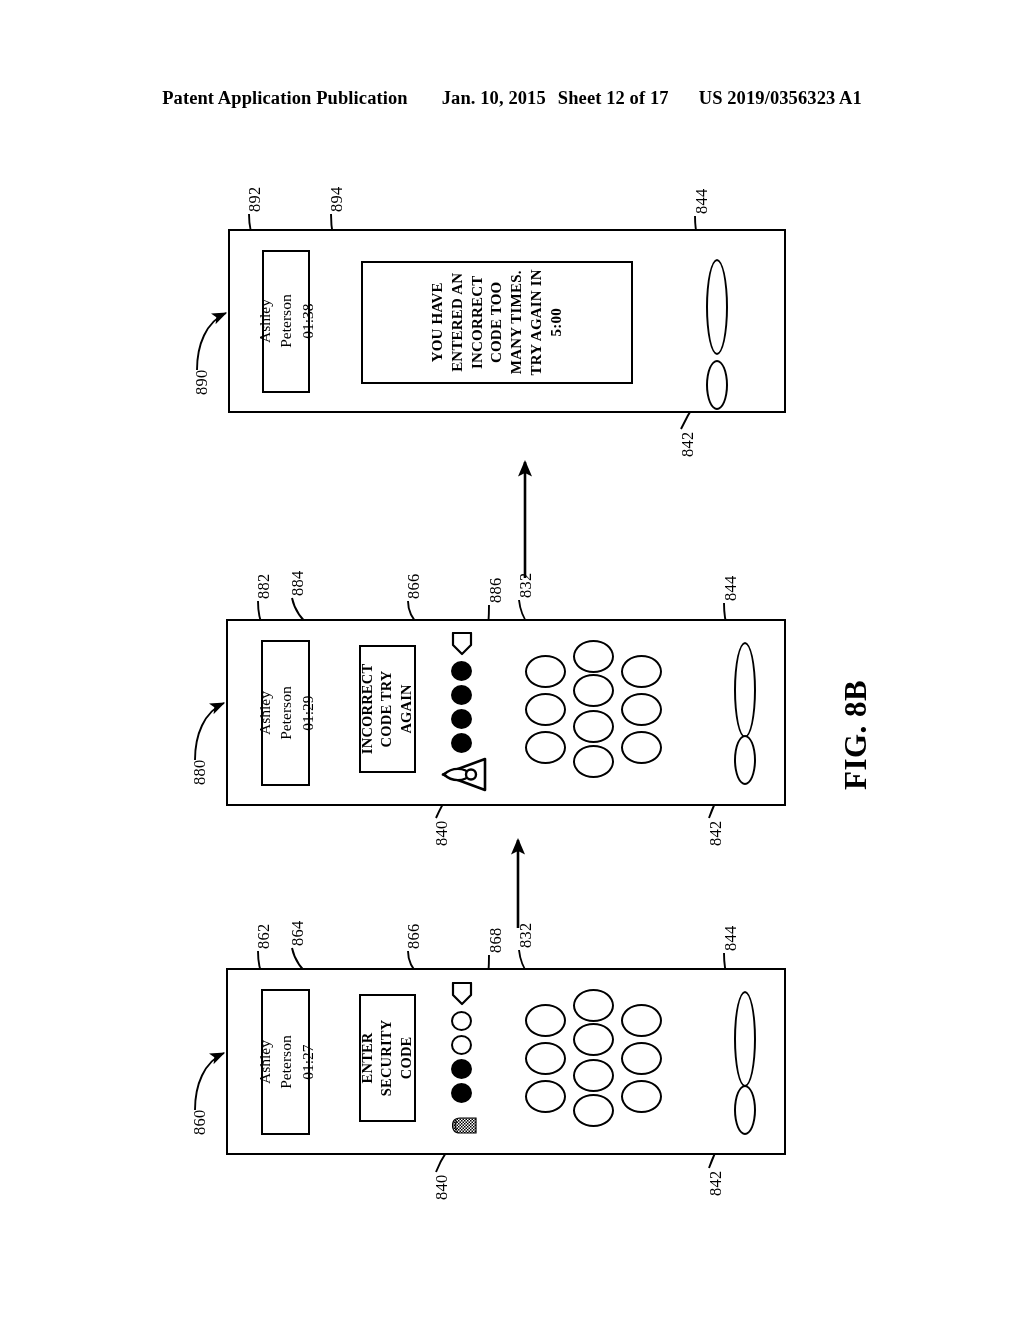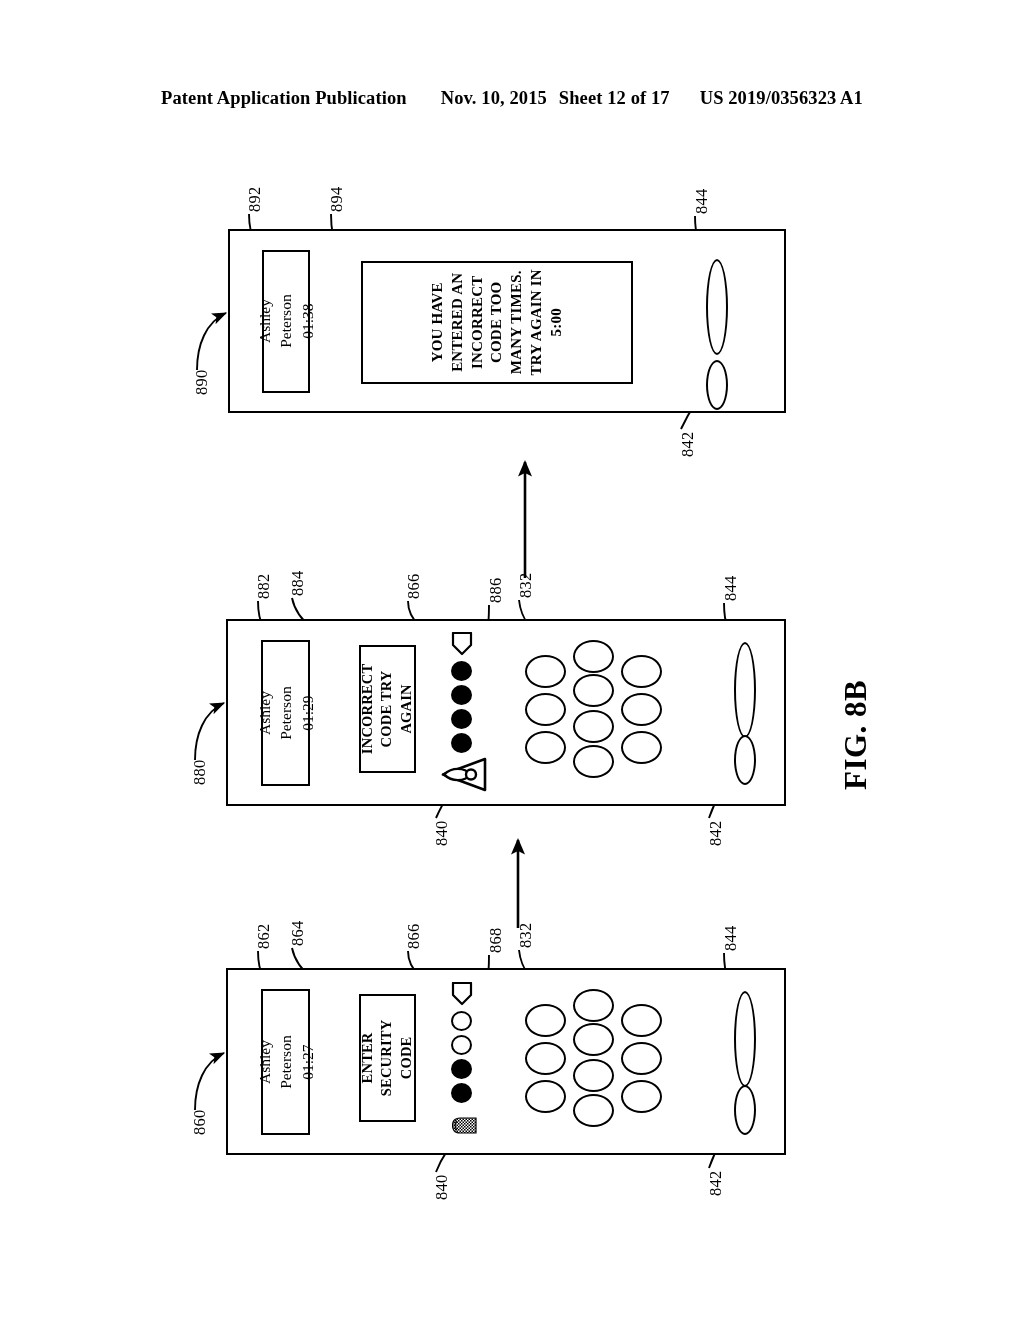--- a/index.html
+++ b/index.html
@@ -217,21 +217,21 @@
     width: 1024px; height: 1320px;
     pointer-events: none;
   }
 </style>
 </head>
 <body>
 
 <div id="pub-header">
   <span class="seg">Patent Application Publication</span>
   <span class="gap-a"></span>
-  <span class="seg">Nov. 10, 2015</span>
+  <span class="seg">Jan. 10, 2015</span>
   <span class="gap-b"></span>
   <span class="seg">Sheet 12 of 17</span>
   <span class="gap-c"></span>
   <span class="seg">US 2019/0356323 A1</span>
 </div>
 
 <div id="figure-stage">
 
   <svg id="overlay" viewBox="0 0 1024 1320">
     <defs>

